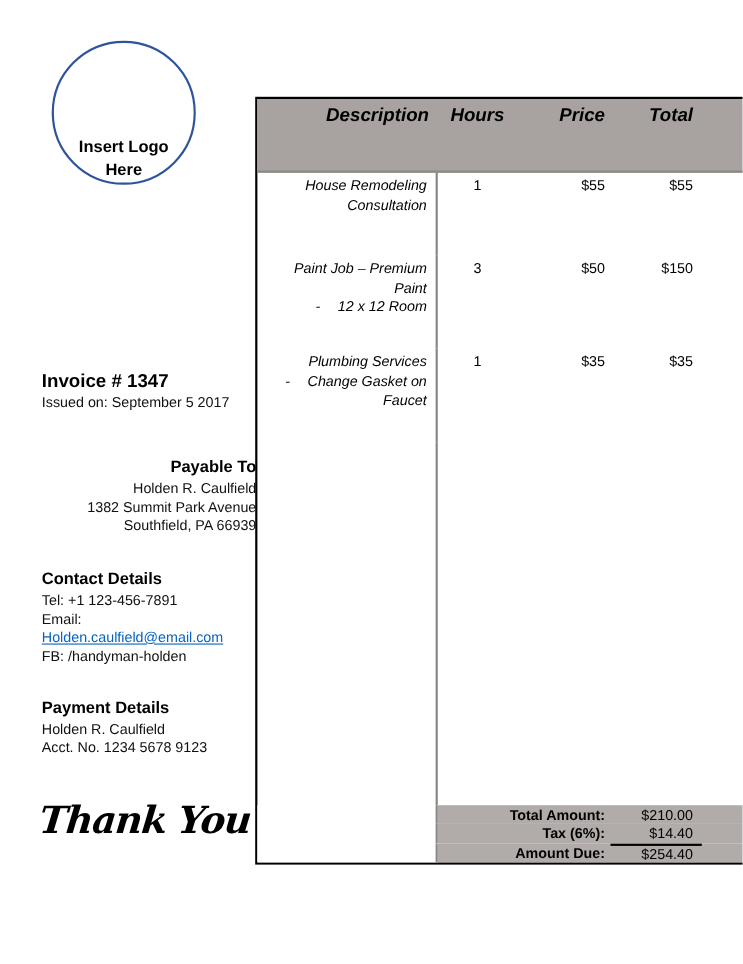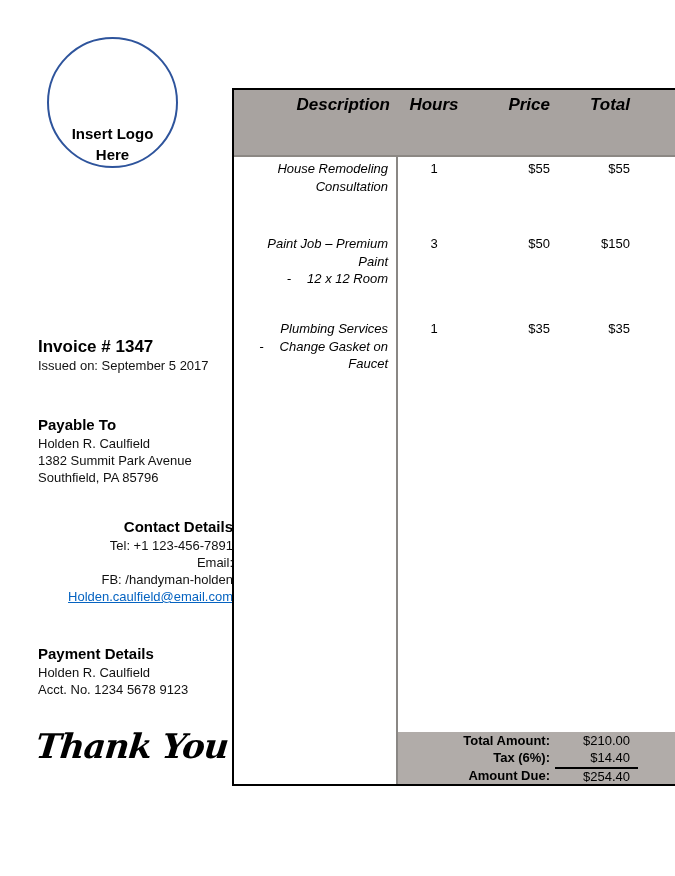--- a/index.html
+++ b/index.html
@@ -24,22 +24,22 @@
   }
   
   .left-col{position:absolute;left:38px;top:336px;width:195px;}
   .block{margin:0;}
   .block h2{
     margin:0;font-size:15px;font-weight:bold;color:#000;line-height:20px;
   }
   .block .big-h{font-size:17px;line-height:21px;}
   .block .line{font-size:13px;line-height:17px;color:#111;}
   .blk-invoice{margin-bottom:41px;}
-  .blk-payable{margin-bottom:31px;}
-  .blk-contact{margin-bottom:39px;text-align:right;}
+  .blk-payable{margin-bottom:31px;text-align:right;}
+  .blk-contact{margin-bottom:29px;}
   .email-link{color:#0563c1;text-decoration:underline;}
   .thank-you{
     position:absolute;left:36px;top:726px;
     font-family:"DejaVu Serif",serif;
     font-style:italic;font-weight:bold;
     font-size:34px;color:#000;
     transform:skewX(-6deg);
     letter-spacing:-1px;
     white-space:nowrap;
   }
@@ -107,29 +107,29 @@
 
   <div class="block blk-invoice">
     <h2 class="big-h">Invoice # 1347</h2>
     <div class="line">Issued on: September 5 2017</div>
   </div>
 
   <div class="block blk-payable">
     <h2>Payable To</h2>
     <div class="line">Holden R. Caulfield</div>
     <div class="line">1382 Summit Park Avenue</div>
-    <div class="line">Southfield, PA 85796</div>
+    <div class="line">Southfield, PA 66939</div>
   </div>
 
   <div class="block blk-contact">
     <h2>Contact Details</h2>
     <div class="line">Tel: +1 123-456-7891</div>
     <div class="line">Email:</div>
+    <div class="line"><a href="#" class="email-link">Holden.caulfield@email.com</a></div>
     <div class="line">FB: /handyman-holden</div>
-    <div class="line"><a href="#" class="email-link">Holden.caulfield@email.com</a></div>
   </div>
 
   <div class="block">
     <h2>Payment Details</h2>
     <div class="line">Holden R. Caulfield</div>
     <div class="line">Acct. No. 1234 5678 9123</div>
   </div>
 
 </div>
 

